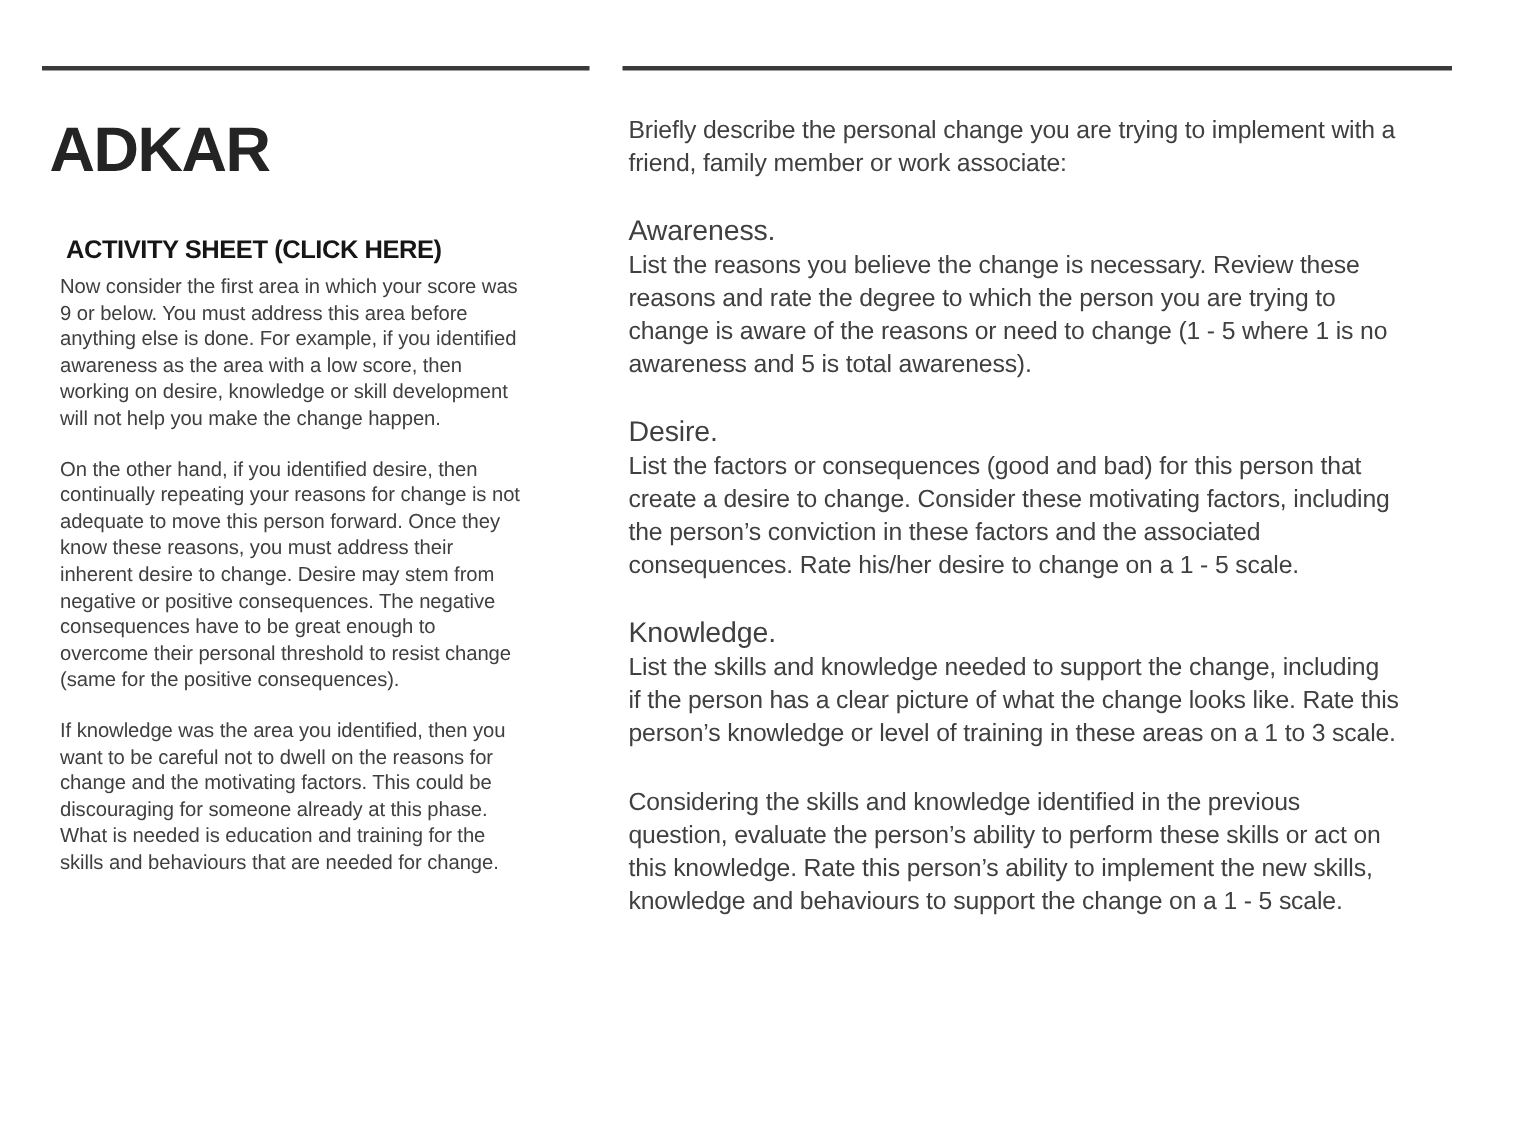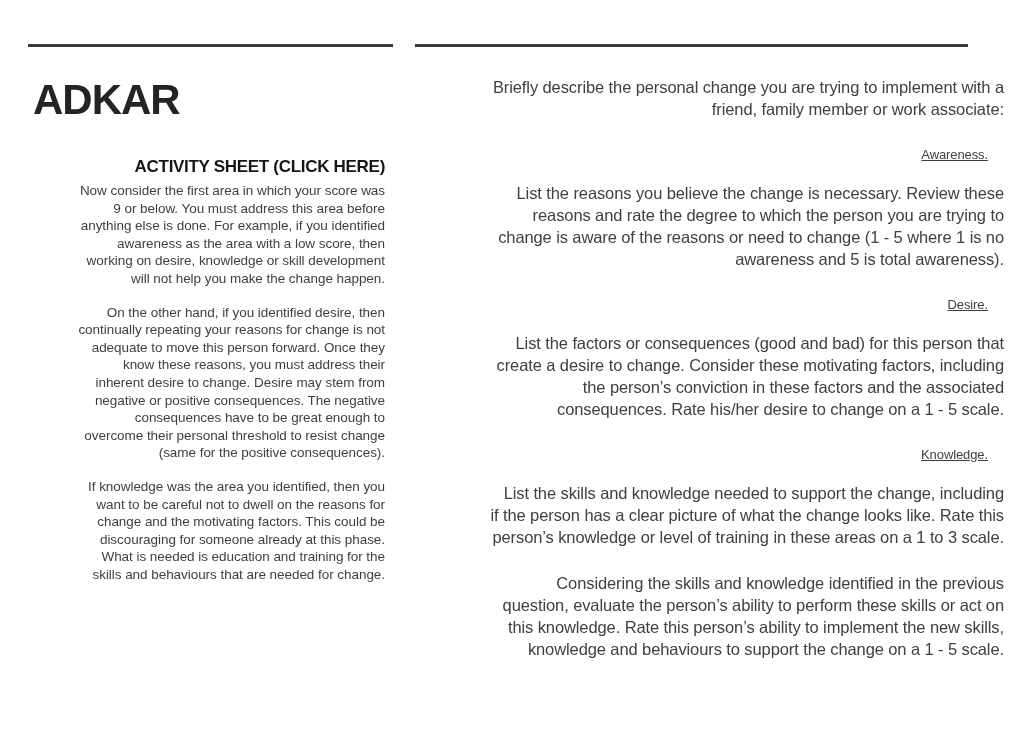--- a/index.html
+++ b/index.html
@@ -7,21 +7,20 @@
     padding: 0;
     background: #ffffff;
   }
   .page {
     position: relative;
     width: 1024px;
     height: 748px;
     background: #ffffff;
     overflow: hidden;
     font-family: "Liberation Sans", sans-serif;
-    text-align: right;
   }
   .rule {
     position: absolute;
     top: 44px;
     height: 3px;
     background: #3a3a3a;
   }
   .rule-left  { left: 28px;  width: 365px; }
   .rule-right { left: 415px; width: 553px; }
 
@@ -72,25 +71,24 @@
   }
   .intro-paragraph {
     margin: 0 0 24px 0;
     white-space: pre-line;
   }
   .section {
     margin: 0 0 24px 0;
   }
   .section:last-child { margin-bottom: 0; }
   .section-heading {
-    margin: 16px;
-    font-size: 13px;
+    margin: 0;
+    font-size: 19px;
     font-weight: normal;
     line-height: 22px;
-    text-decoration: underline;
   }
   .section-body {
     margin: 0;
     white-space: pre-line;
   }
 </style>
 </head>
 <body>
 
 <div class="page">

